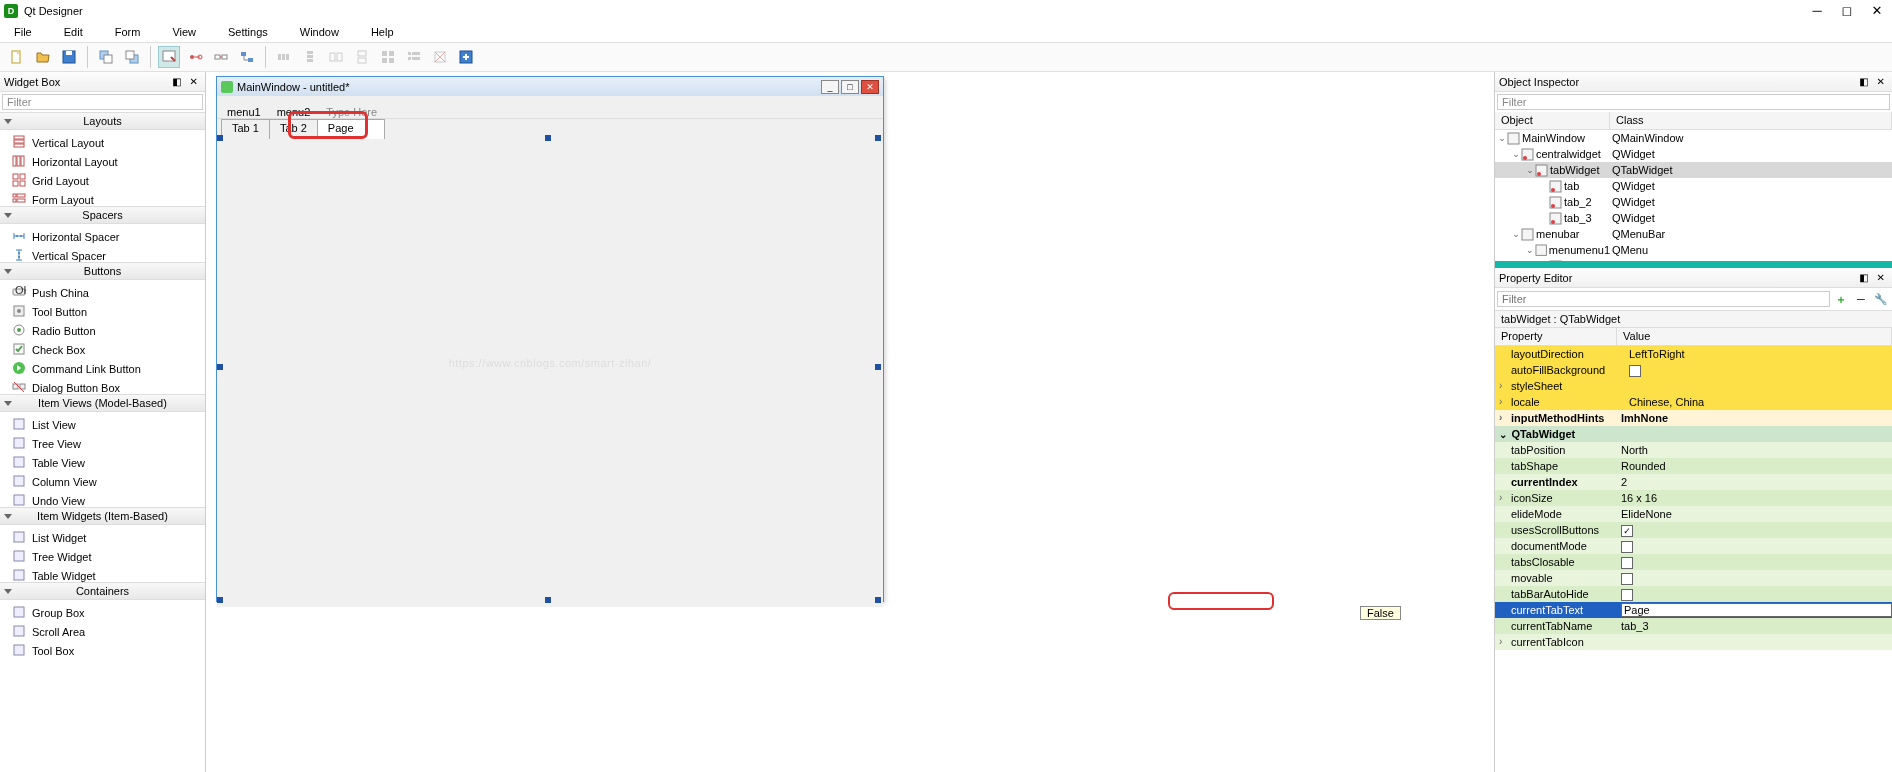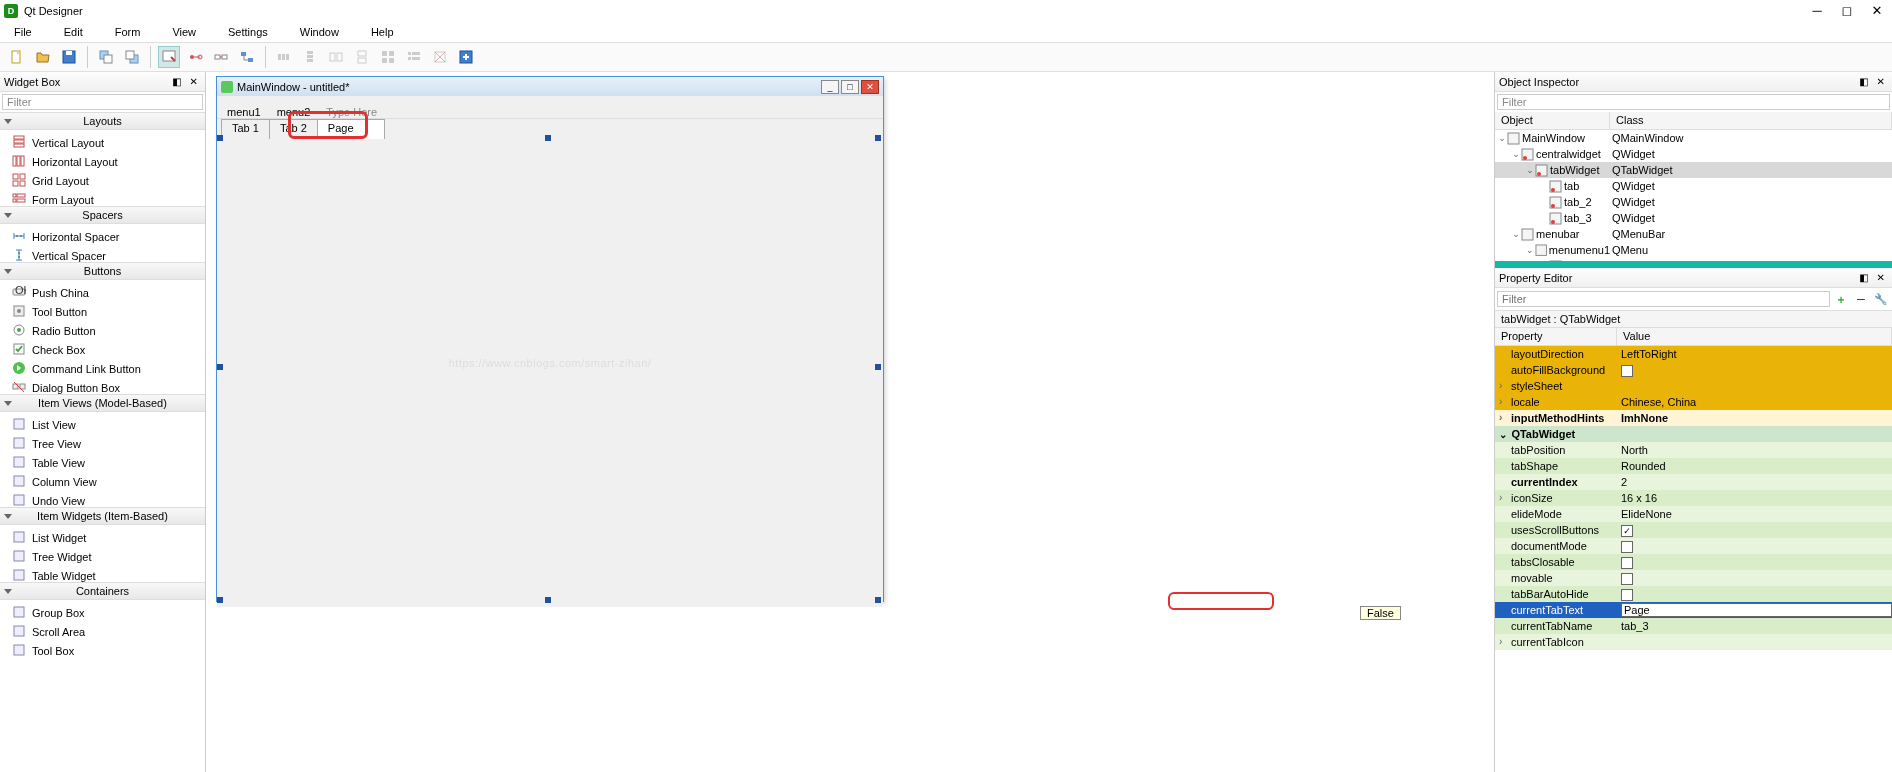--- a/index.html
+++ b/index.html
@@ -75,21 +75,21 @@
 .prop-context { padding:2px 6px; background:#f5f5f5; border-bottom:1px solid #ddd;}
 .prop-filter-row { display:flex; padding:2px; gap:2px; align-items:center; border-bottom:1px solid #ddd;}
 .prop-filter-row input { flex:1; border:1px solid #ccc; padding:1px 4px; font-size:11px;}
 .pficon { width:18px; height:18px; display:flex; align-items:center; justify-content:center;}
 .prop-row { display:flex; height:16px; align-items:center; }
 .prop-row .c1 { width:122px; padding-left:16px; }
 .prop-row .c2 { flex:1; padding-left:4px; }
 .prop-row.expandable .c1::before { content:"›"; position:absolute; margin-left:-12px; color:#666; font-size:10px;}
 .prop-section { background:#cce5cc; font-weight:bold; display:flex; height:16px; align-items:center; padding-left:4px;}
 .prop-section::before { content:"⌄"; margin-right:4px; font-size:10px;}
-.bg-yellow { background:#eab308; }
+.bg-yellow { background:#fde047;gap:8px; }
 .bg-yellow-b { background:#fff5d6; font-weight:bold;}
 .bg-green1 { background:#e8f5dc; }
 .bg-green2 { background:#d8edc8; }
 .prop-selected { background:#2060c0; color:#fff; }
 .prop-selected .c2 input { background:#fff; color:#000; border:1px solid #666; width:100%; padding:0 2px; font-size:11px;}
 .checkbox { width:12px; height:12px; border:1px solid #666; background:#fff; display:inline-block; vertical-align:middle; text-align:center; line-height:10px; font-size:9px;}
 .tooltip { position:absolute; background:#ffffe0; border:1px solid #888; padding:0 6px; font-size:11px; z-index:100;}
 </style>
 </head>
 <body>

